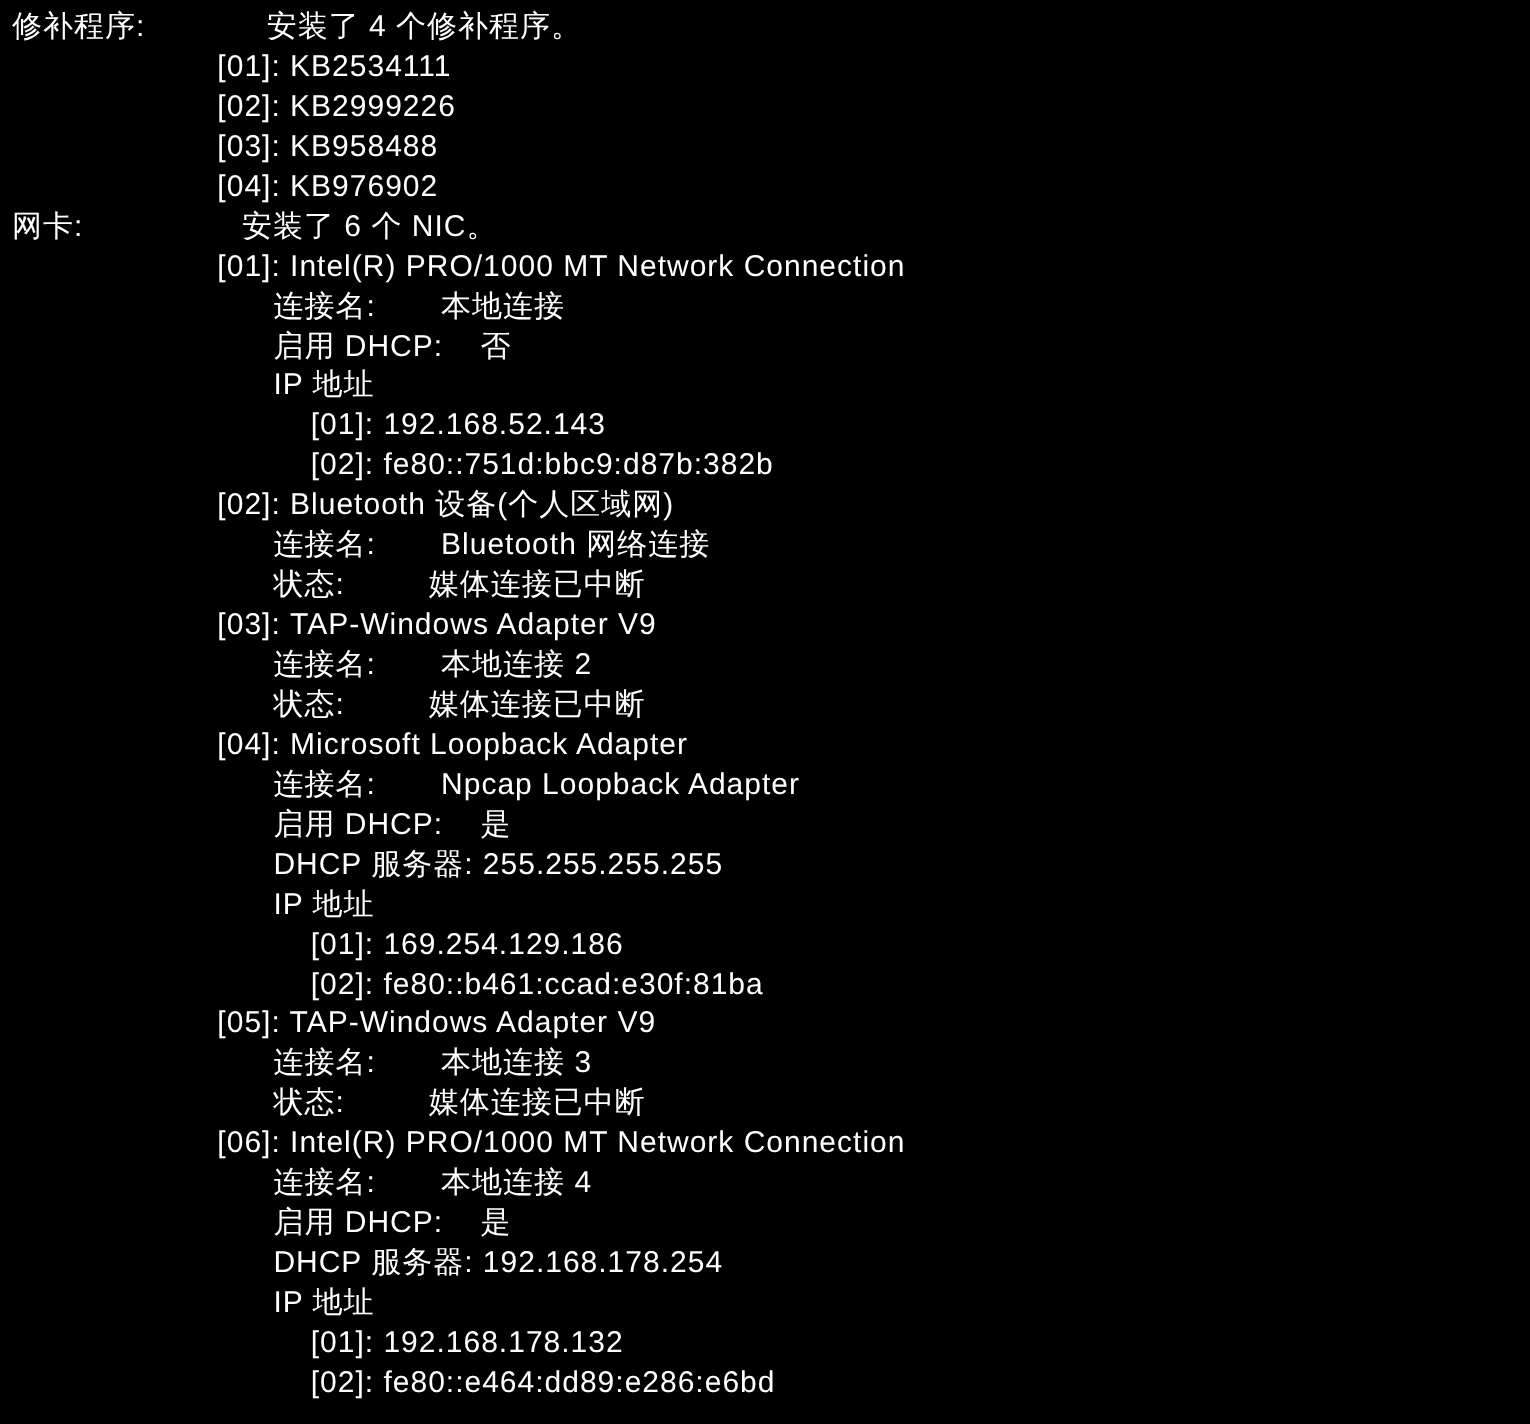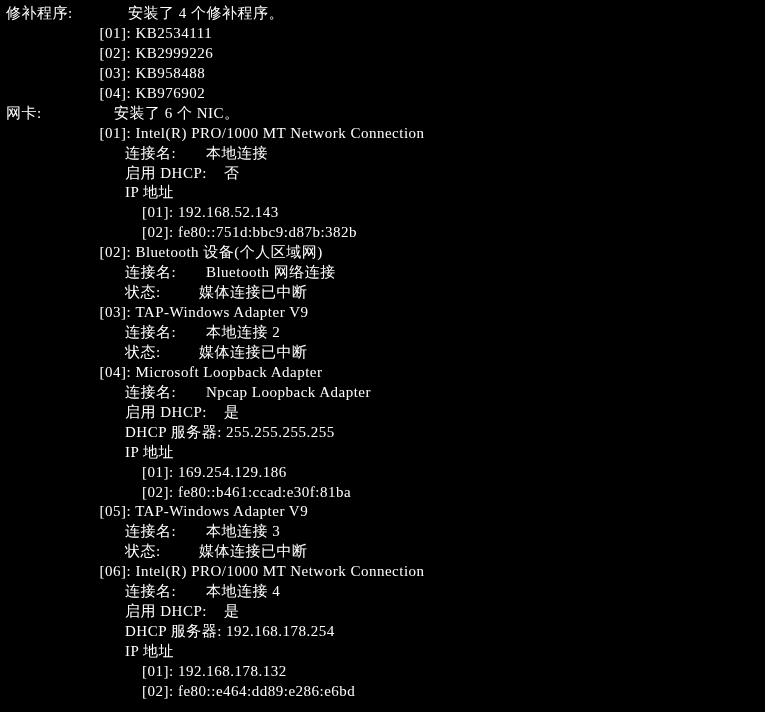--- a/index.html
+++ b/index.html
@@ -11,21 +11,21 @@
     font-size: 15px;
     line-height: 1.33;
     letter-spacing: 0.5px;
     width: 765px;
     height: 712px;
     box-sizing: border-box;
     overflow: hidden;
   }
   pre {
     margin: 0;
-    font-family: Liberation Serif, serif;
+    font-family: Liberation Sans, sans-serif;
     white-space: pre;
   }   
 </style>
 </head>
 <body>
 
 <pre id="term">修补程序:             安装了 4 个修补程序。
                       [01]: KB2534111
                       [02]: KB2999226
                       [03]: KB958488

